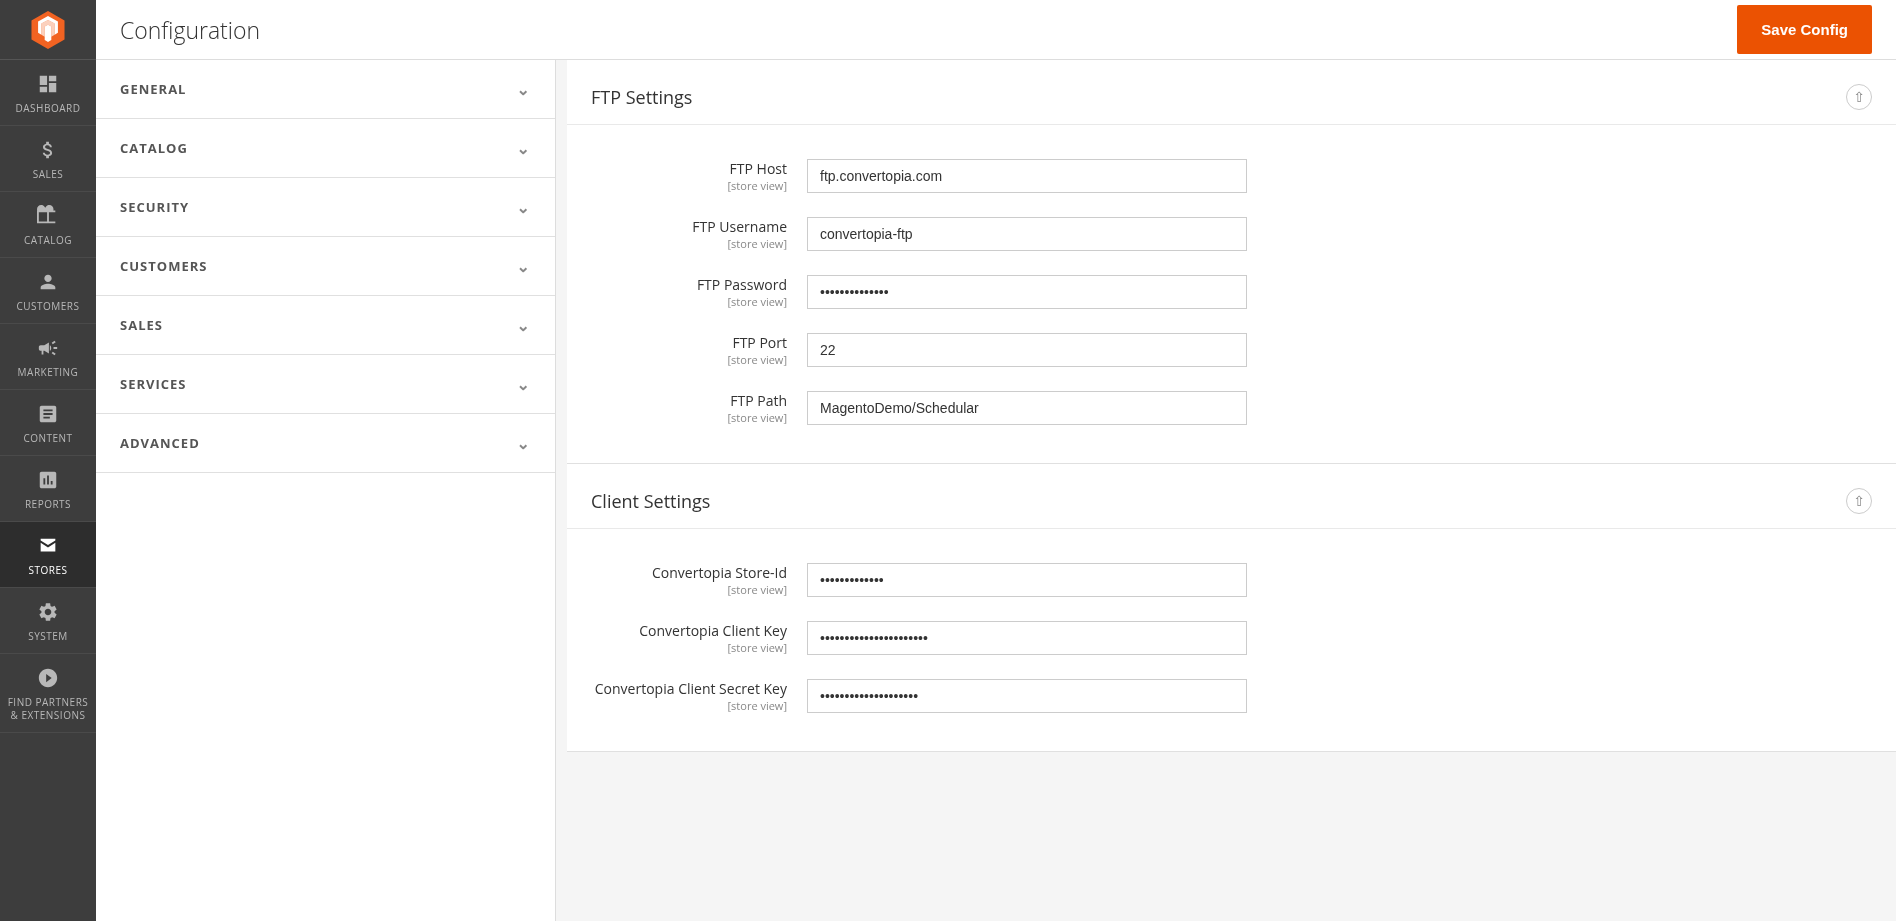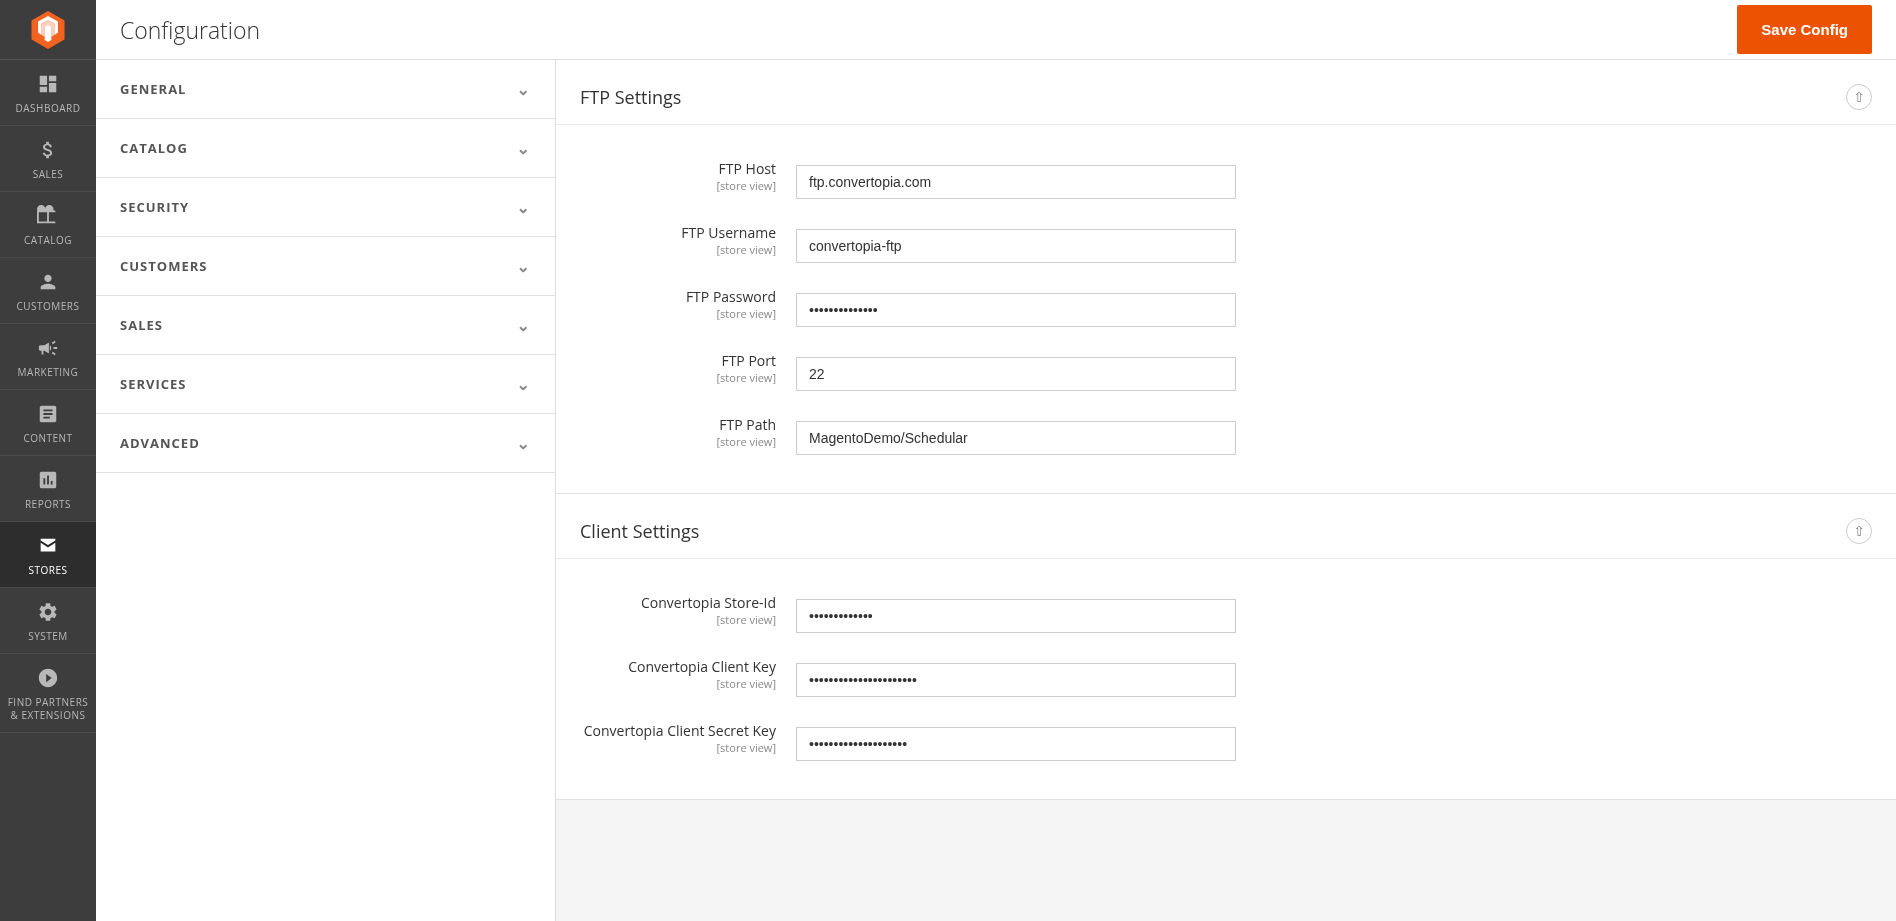--- a/index.html
+++ b/index.html
@@ -88,20 +88,21 @@
       font-weight: 600;
       cursor: pointer;
       border-radius: 2px;
     }
 
     
     .content-area {
       display: flex;
       flex: 1;
       overflow: hidden;
+      gap: 11px;
     }
 
     
     .left-panel {
       width: 460px;
       background: #fff;
       border-right: 1px solid #ddd;
       overflow-y: auto;
       flex-shrink: 0;
       padding: 0;
@@ -196,21 +197,20 @@
     }
     .field-input {
       width: 100%;
       max-width: 440px;
       border: 1px solid #ccc;
       padding: 8px 12px;
       font-size: 14px;
       color: #333;
       background: #fff;
       outline: none;
-      margin-top: 6px;
     }
   </style>
 </head>
 <body>
 
 <nav class="sidebar">
   <div class="sidebar-logo">
     <svg class="magento-icon" viewBox="0 0 40 46" fill="none" xmlns="http://www.w3.org/2000/svg">
       <path d="M20 0L40 11.5V34.5L20 46L0 34.5V11.5L20 0Z" fill="#F26322"></path>
       <path d="M20 6L8 12.8V26.4L12 28.8V15.2L20 10.8L28 15.2V28.8L32 26.4V12.8L20 6Z" fill="white"></path>

